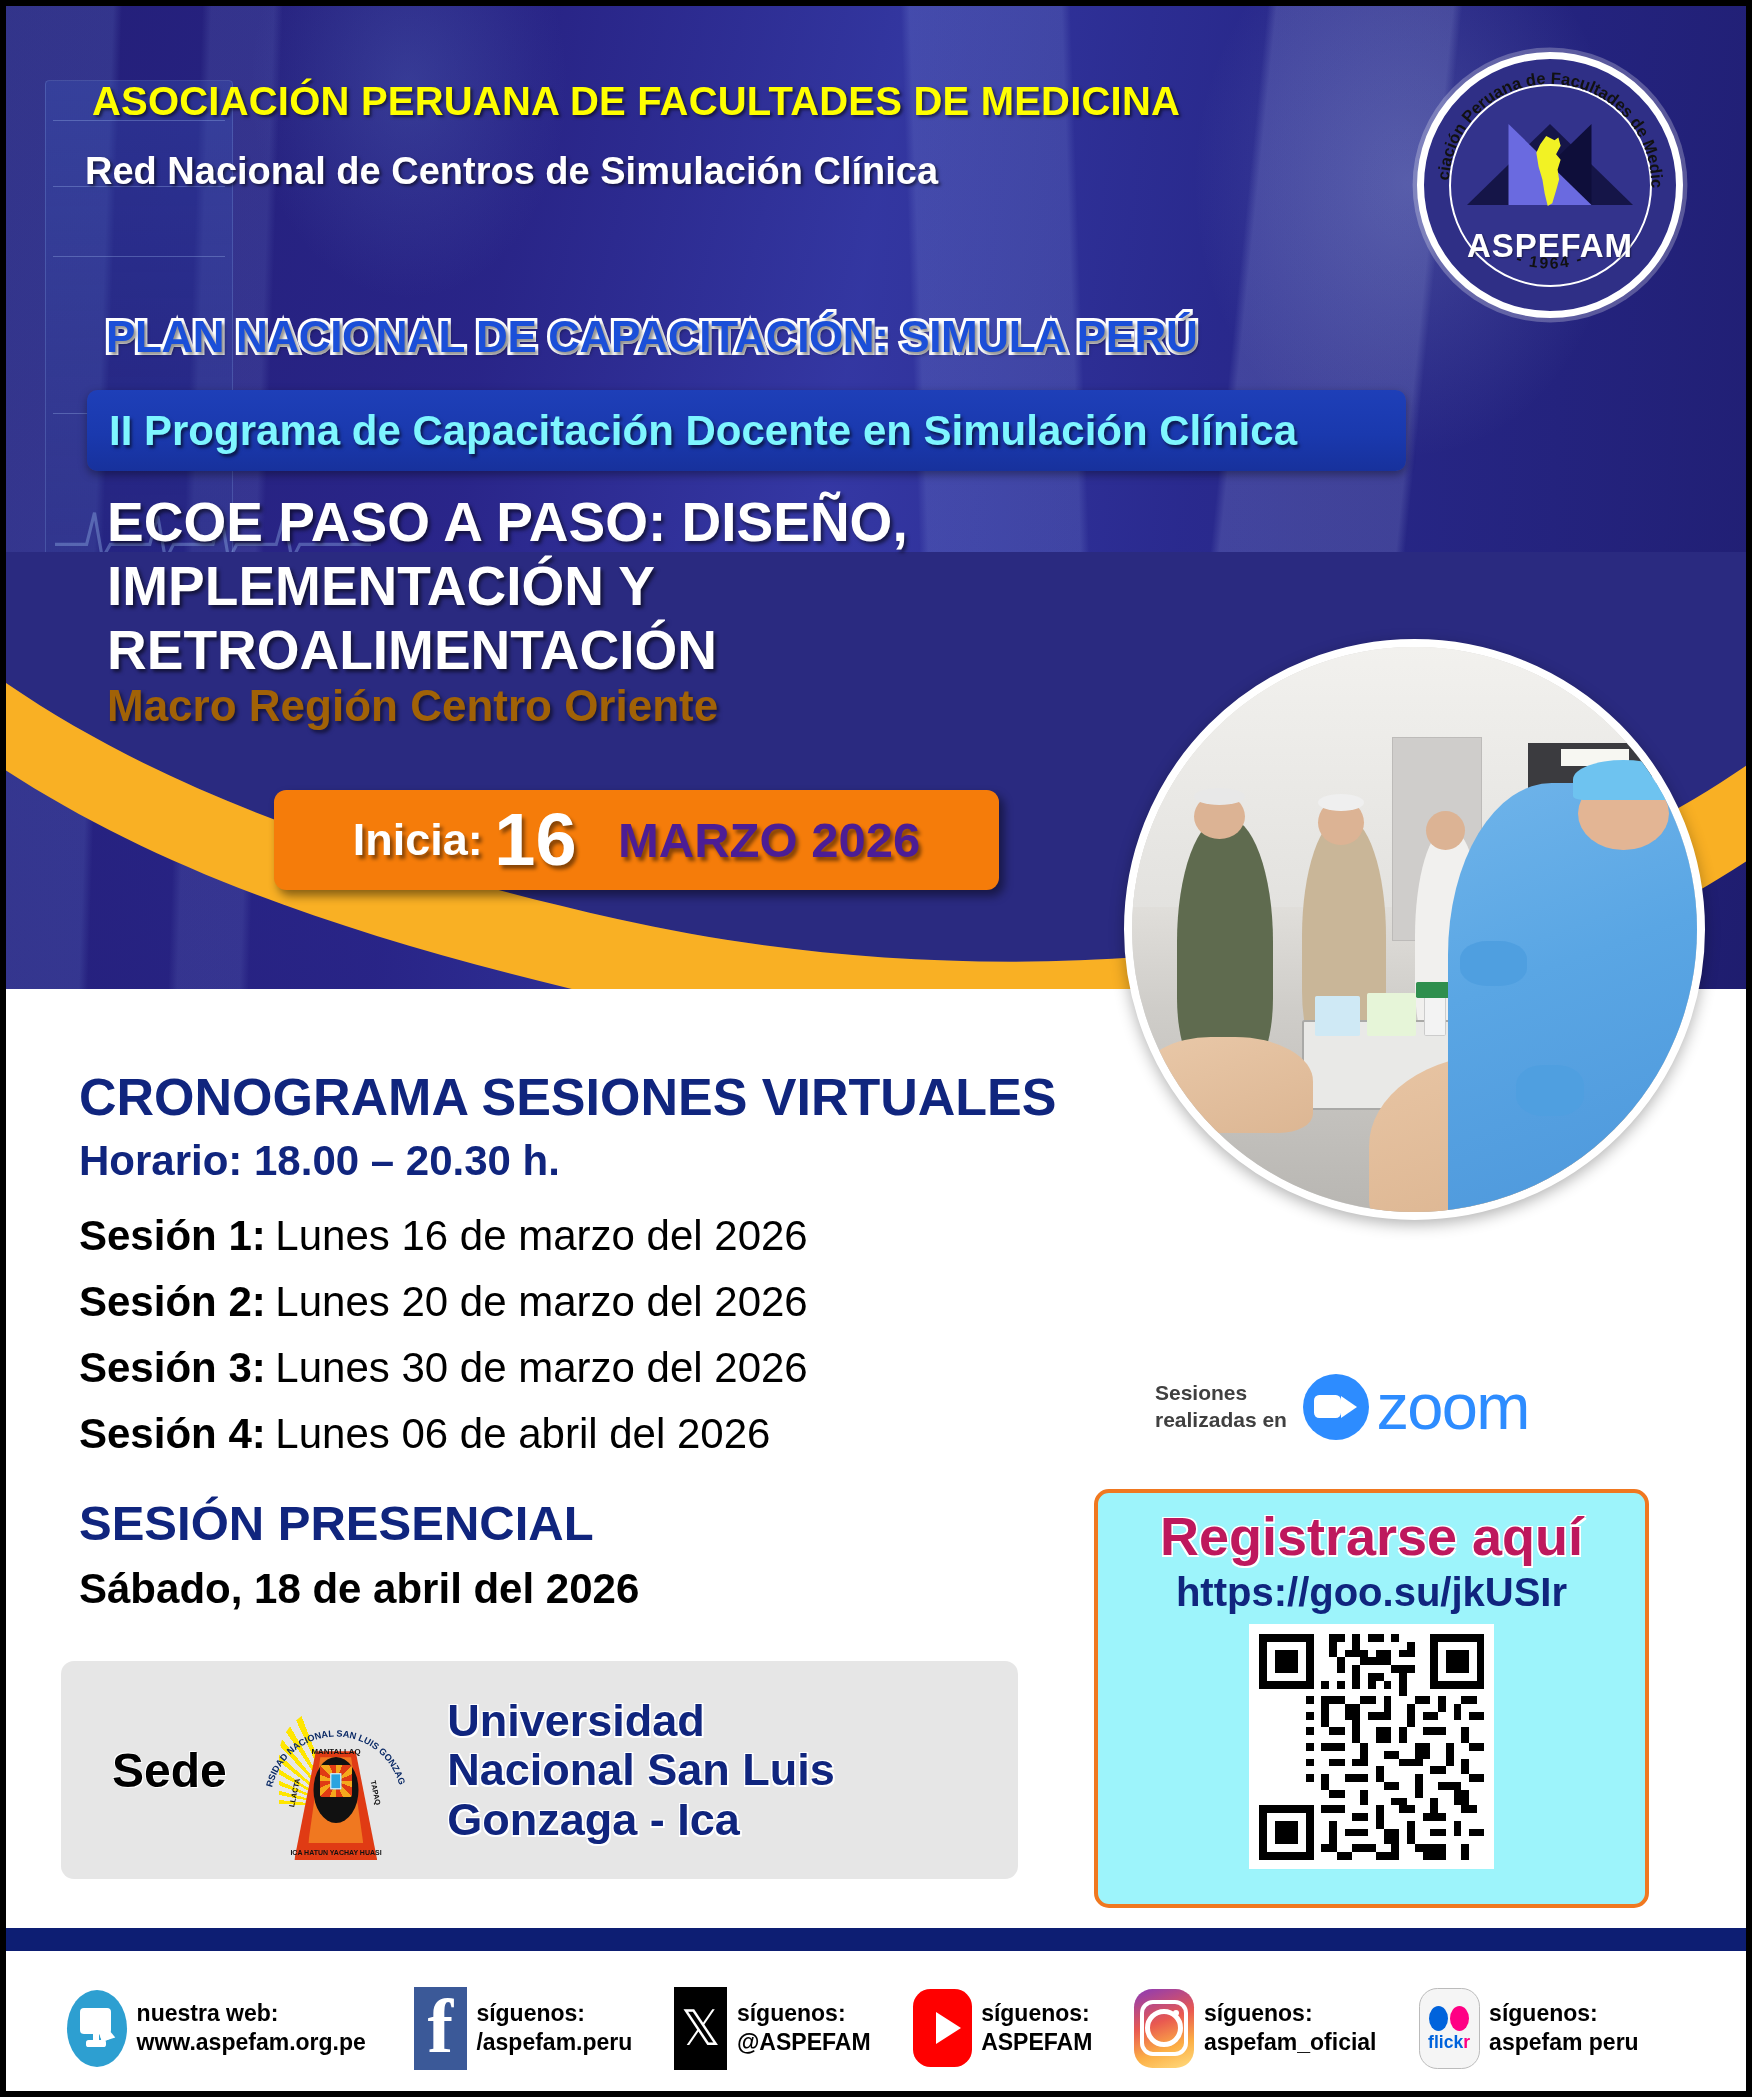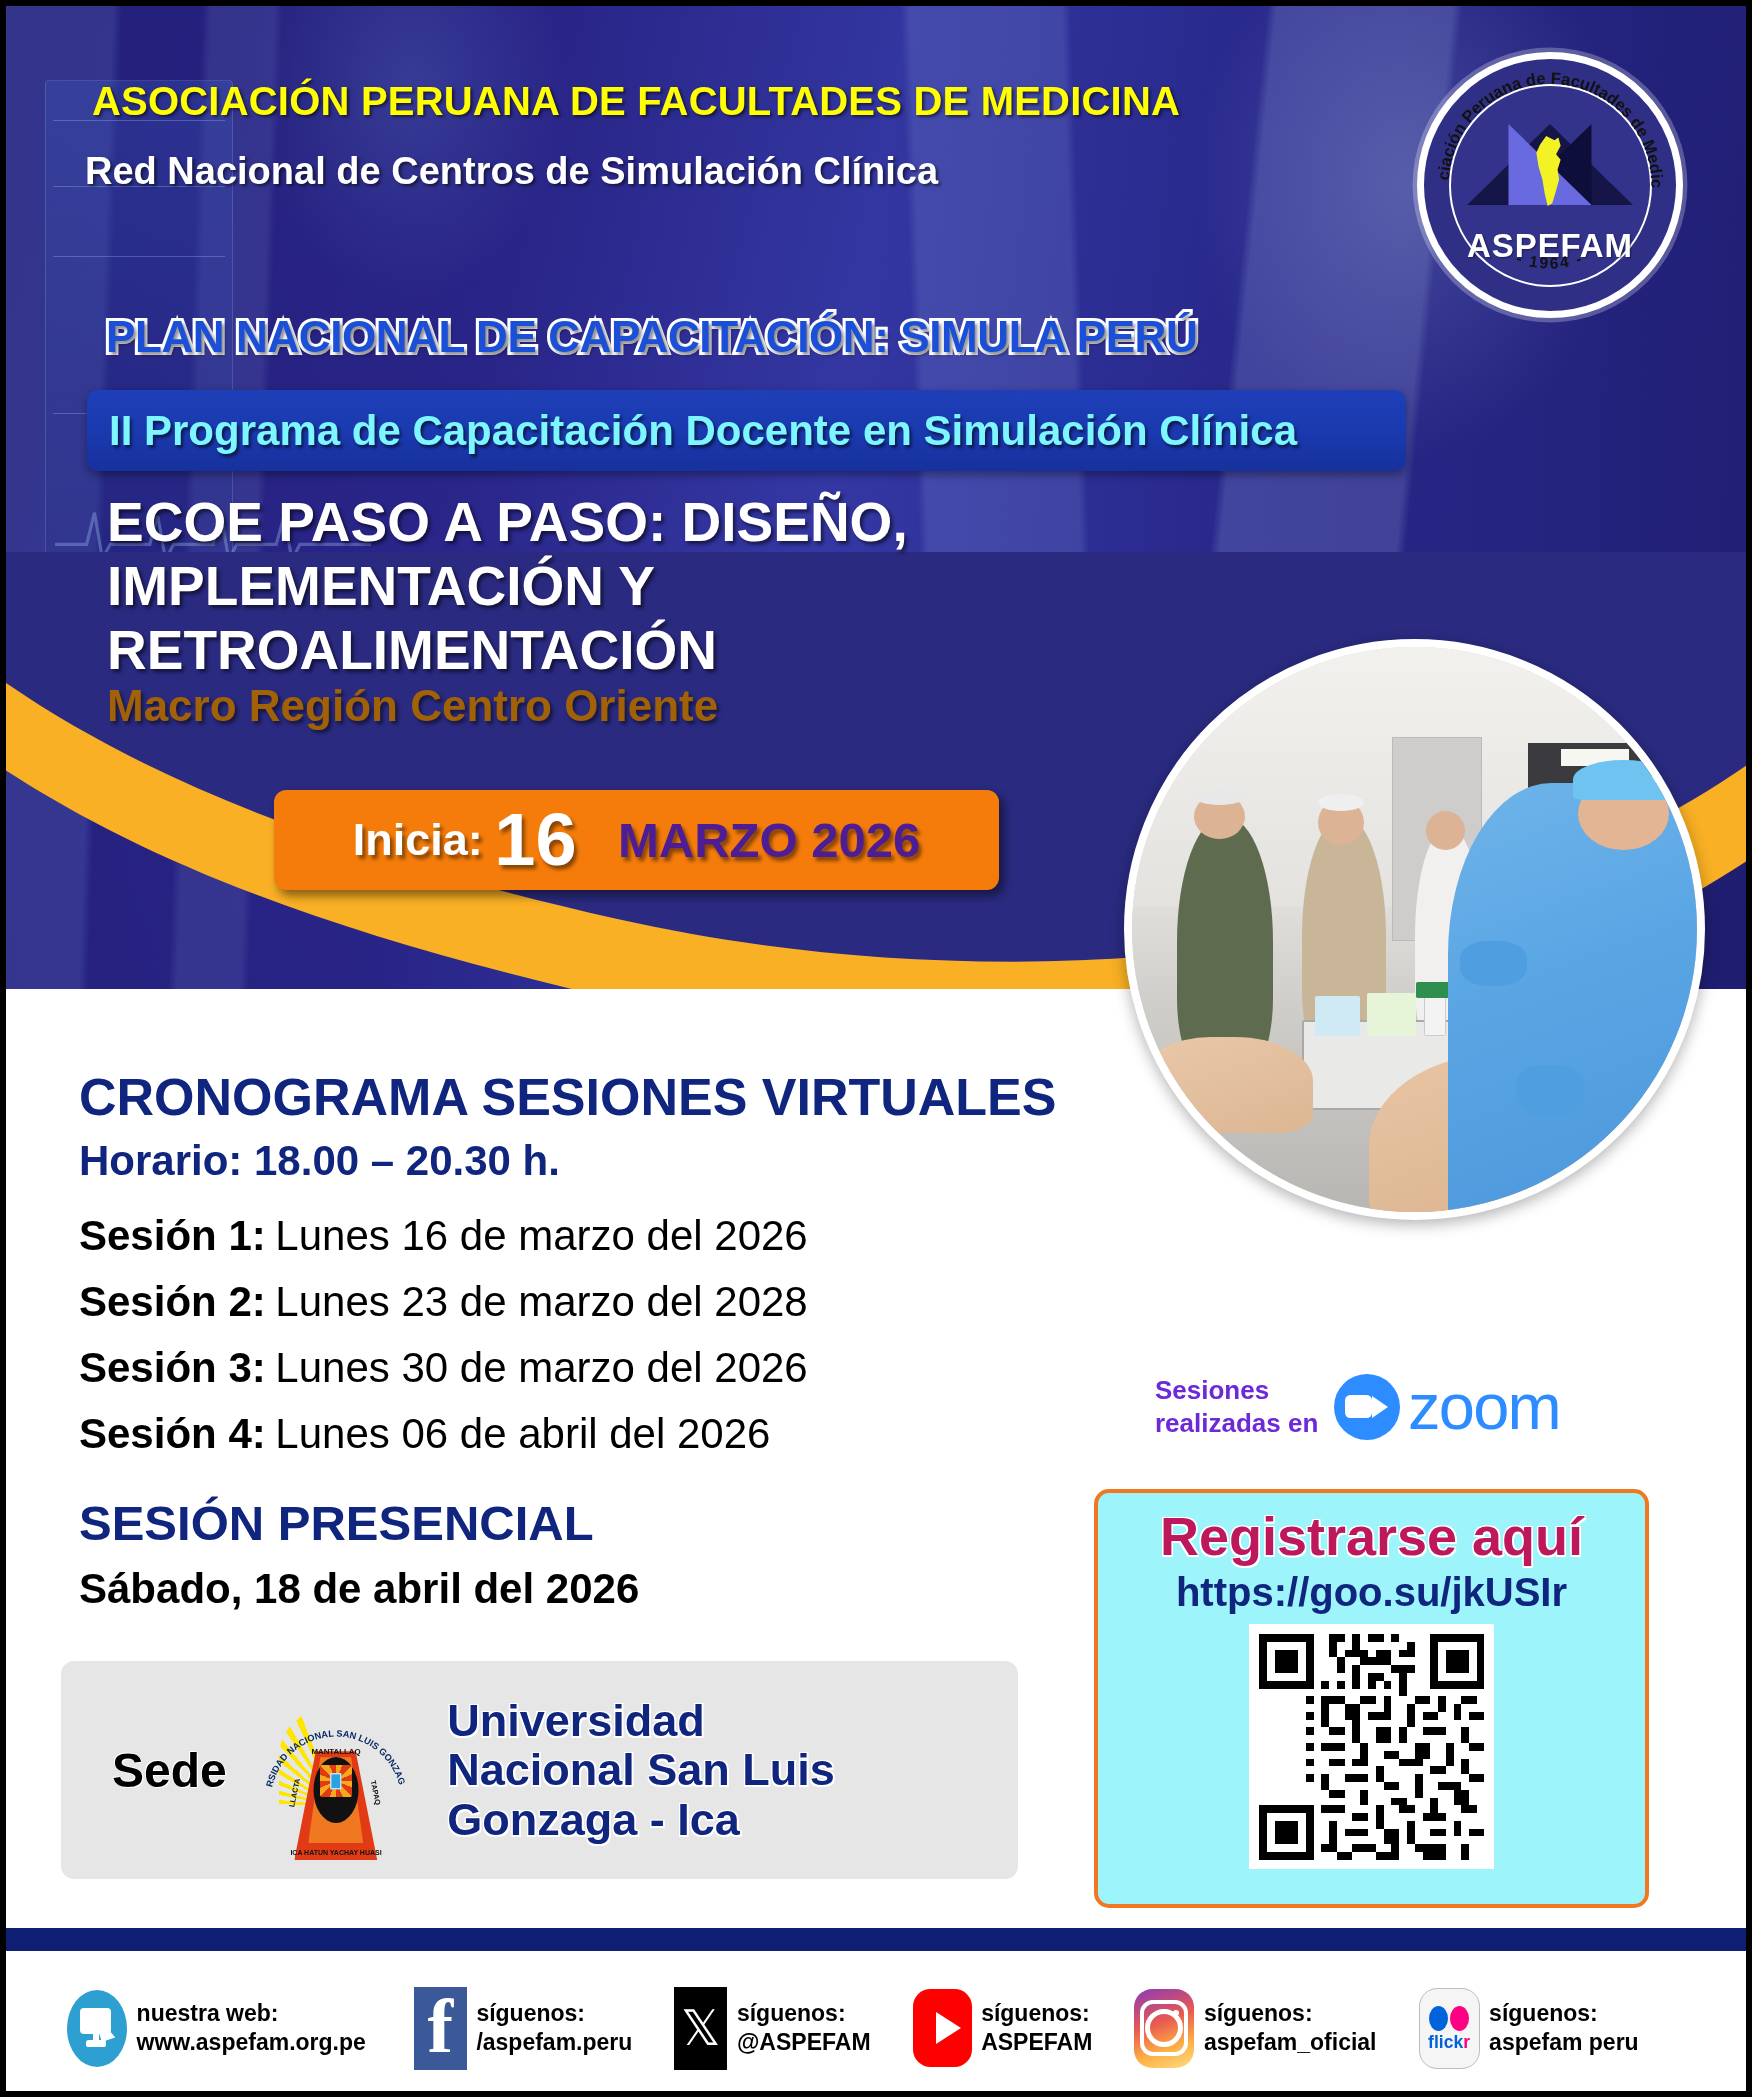--- a/index.html
+++ b/index.html
@@ -324,21 +324,21 @@
     line-height:1.1;
     text-shadow:1.7px 1.7px 0 #ffffff, -1.3px -1.3px 0 #ffffff, 1.7px -1.3px 0 #ffffff, -1.3px 1.7px 0 #ffffff;
   }
 
   
   .zoom-block{
     position:absolute; left:1149px; top:1363px;
     display:flex; align-items:center; gap:15.7px;
   }
   .zoom-label{
-    font-size:26px; font-weight:bold; color:#6d28d9; line-height:1.25;
+    font-size:21px; font-weight:bold; color:#404040; line-height:1.25;
     white-space:nowrap;
   }
   .zoom-mark{ display:flex; align-items:center; gap:7.9px; }
   .zoom-circ{
     width:66px; height:66px; border-radius:50%;
     background:#2d8cff; position:relative; flex:0 0 auto;
   }
   .zoom-circ::before{
     content:""; position:absolute; left:11.4px; top:21px;
     width:27px; height:23.6px; background:#fff; border-radius:5.2px;
@@ -563,21 +563,21 @@
   <div class="crono-title">CRONOGRAMA SESIONES VIRTUALES</div>
   <div class="horario">Horario: 18.00  – 20.30 h.</div>
 
   <div class="sessions">
     <div class="srow">
       <span class="slabel">Sesión 1:</span>
       <span class="sval">Lunes 16 de marzo del 2026</span>
     </div>
     <div class="srow">
       <span class="slabel">Sesión 2:</span>
-      <span class="sval">Lunes 23 de marzo del 2028</span>
+      <span class="sval">Lunes 20 de marzo del 2026</span>
     </div>
     <div class="srow">
       <span class="slabel">Sesión 3:</span>
       <span class="sval">Lunes 30 de marzo del 2026</span>
     </div>
     <div class="srow">
       <span class="slabel">Sesión 4:</span>
       <span class="sval">Lunes 06 de abril del 2026</span>
     </div>
   </div>

